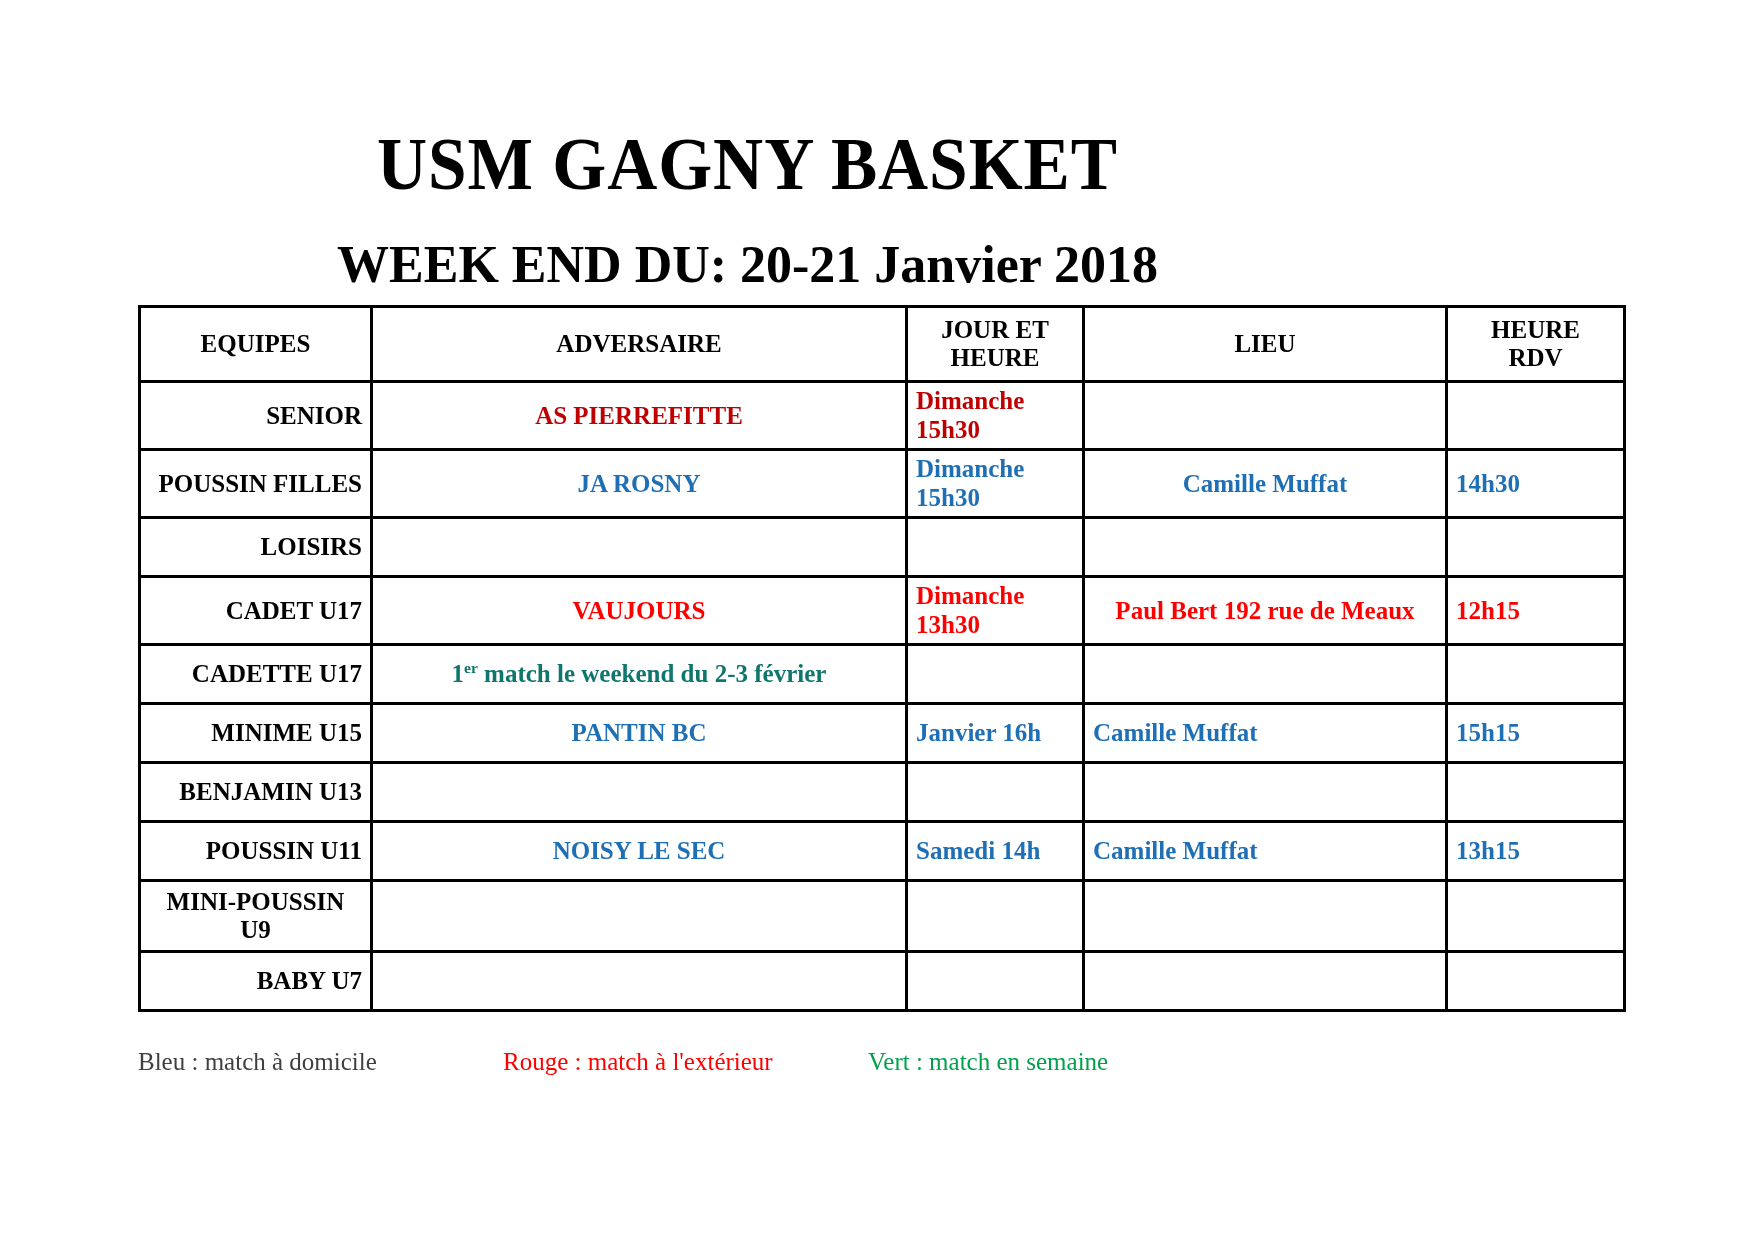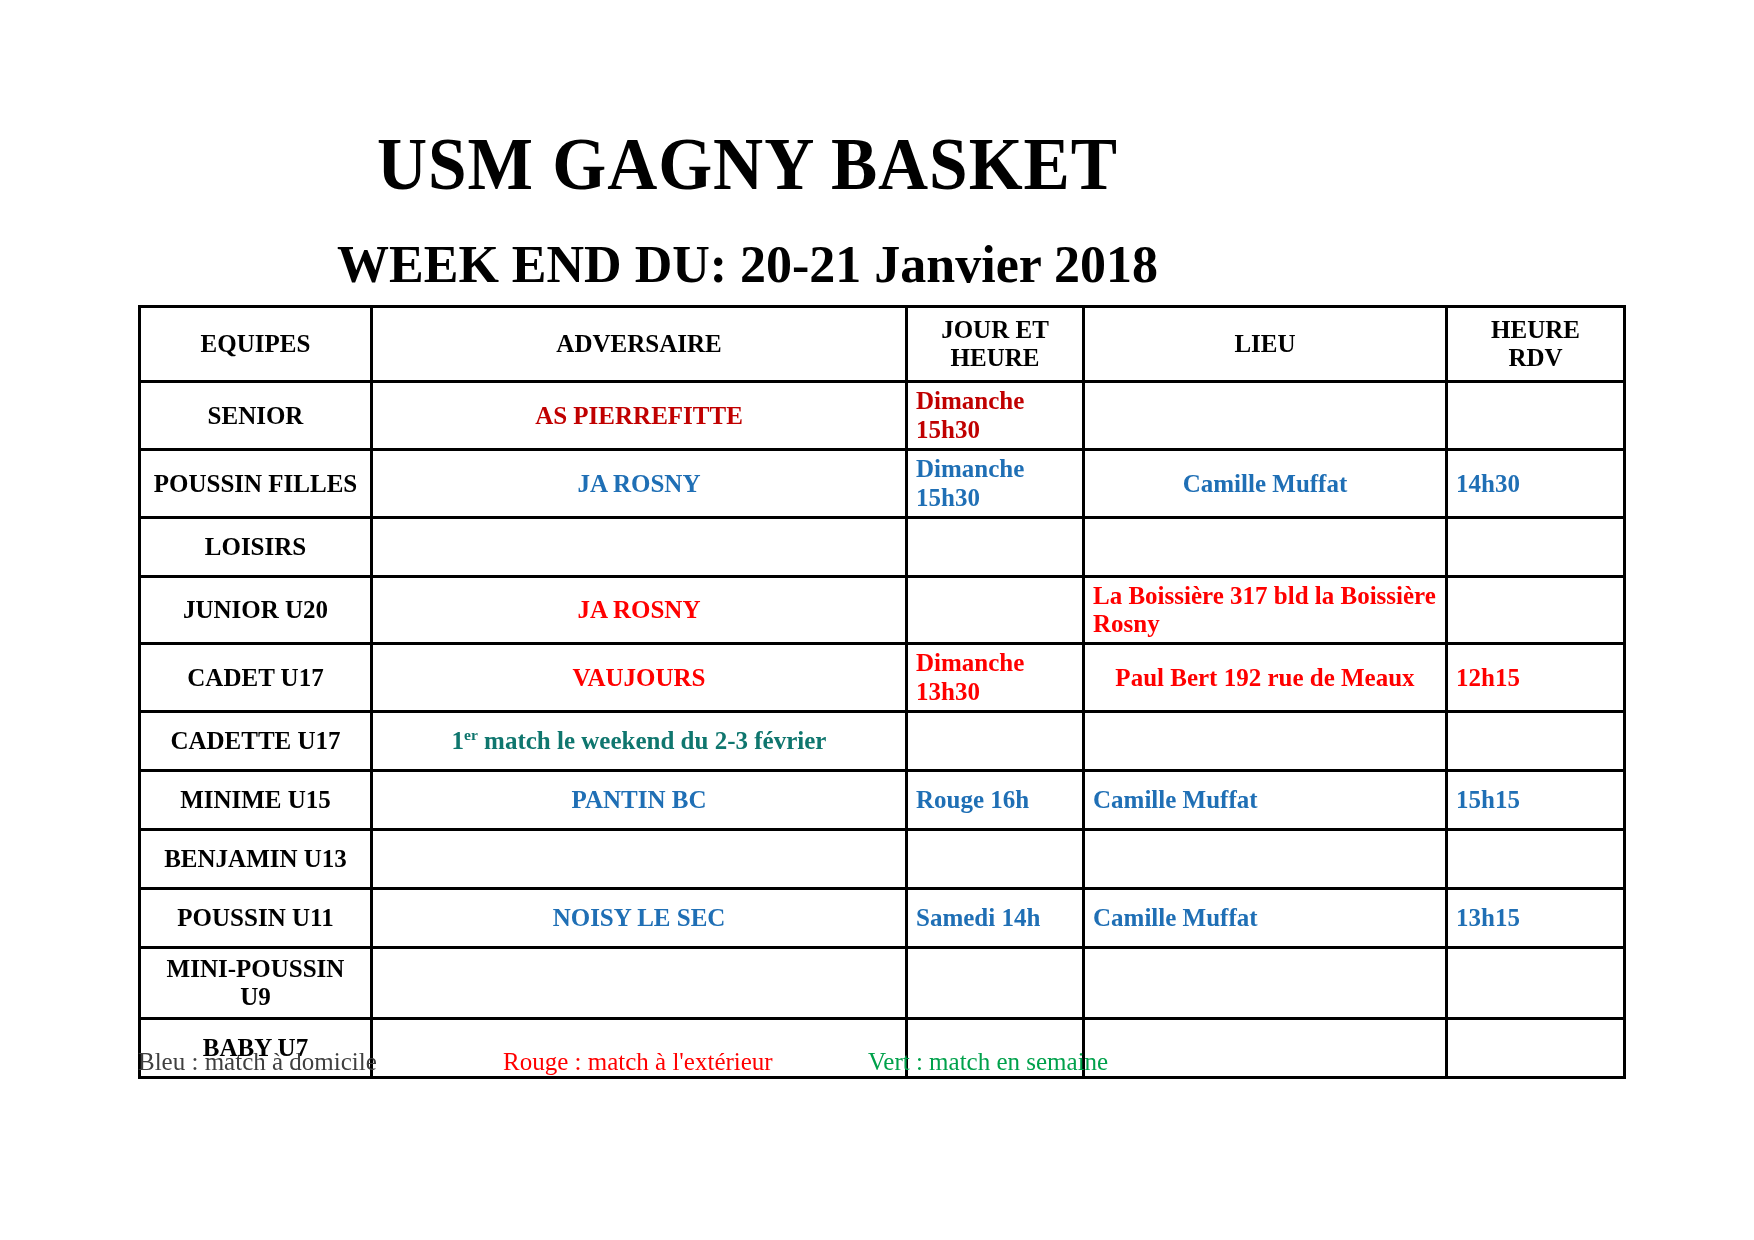--- a/index.html
+++ b/index.html
@@ -78,21 +78,21 @@
     line-height: 1.1;
   }
   .team-cell {
     text-align: center;
     font-size: 25px;
     height: 50px;
   }
   .cell-center { text-align: center; }
   .cell-left   { text-align: left; }
   .r-tall { height: 60px; }
-  .r-std  { height: 48px; }
+  .r-std  { height: 48px; text-align: right; }
 
   .c-blue  { color: #1f6fb5; }
   .c-red   { color: #c00000; }
   .c-red2  { color: #ff0000; }
   .c-green { color: #0f766e; }
 
   .two-line { line-height: 1.14; }
   sup { font-size: 0.62em; vertical-align: super; line-height: 0; }
 
   .legend {
@@ -168,27 +168,20 @@
         </tr>
 
         <tr>
           <td class="team-cell r-std">LOISIRS</td>
           <td class="cell-center"></td>
           <td class="cell-left"></td>
           <td class="cell-center"></td>
           <td class="cell-left"></td>
         </tr>
 
-        <tr>
-          <td class="team-cell r-std">JUNIOR U20</td>
-          <td class="cell-center c-red2">JA ROSNY</td>
-          <td class="cell-left"></td>
-          <td class="cell-left c-red2">La Boissière 317 bld la Boissière Rosny</td>
-          <td class="cell-left"></td>
-        </tr>
 
         <tr>
           <td class="team-cell r-std">CADET U17</td>
           <td class="cell-center c-red2">VAUJOURS</td>
           <td class="cell-left c-red2 two-line">
             <div>Dimanche</div>
             <div>13h30</div>
           </td>
           <td class="cell-center c-red2">Paul Bert 192 rue de Meaux</td>
           <td class="cell-left c-red2">12h15</td>
@@ -198,21 +191,21 @@
           <td class="team-cell r-std">CADETTE U17</td>
           <td class="cell-center c-green"><span>1</span><sup>er</sup><span> match le weekend du 2-3 février</span></td>
           <td class="cell-left"></td>
           <td class="cell-center"></td>
           <td class="cell-left"></td>
         </tr>
 
         <tr>
           <td class="team-cell r-std">MINIME U15</td>
           <td class="cell-center c-blue">PANTIN BC</td>
-          <td class="cell-left c-blue">Rouge 16h</td>
+          <td class="cell-left c-blue">Janvier 16h</td>
           <td class="cell-left c-blue">Camille Muffat</td>
           <td class="cell-left c-blue">15h15</td>
         </tr>
 
         <tr>
           <td class="team-cell r-std">BENJAMIN U13</td>
           <td class="cell-center"></td>
           <td class="cell-left"></td>
           <td class="cell-center"></td>
           <td class="cell-left"></td>

